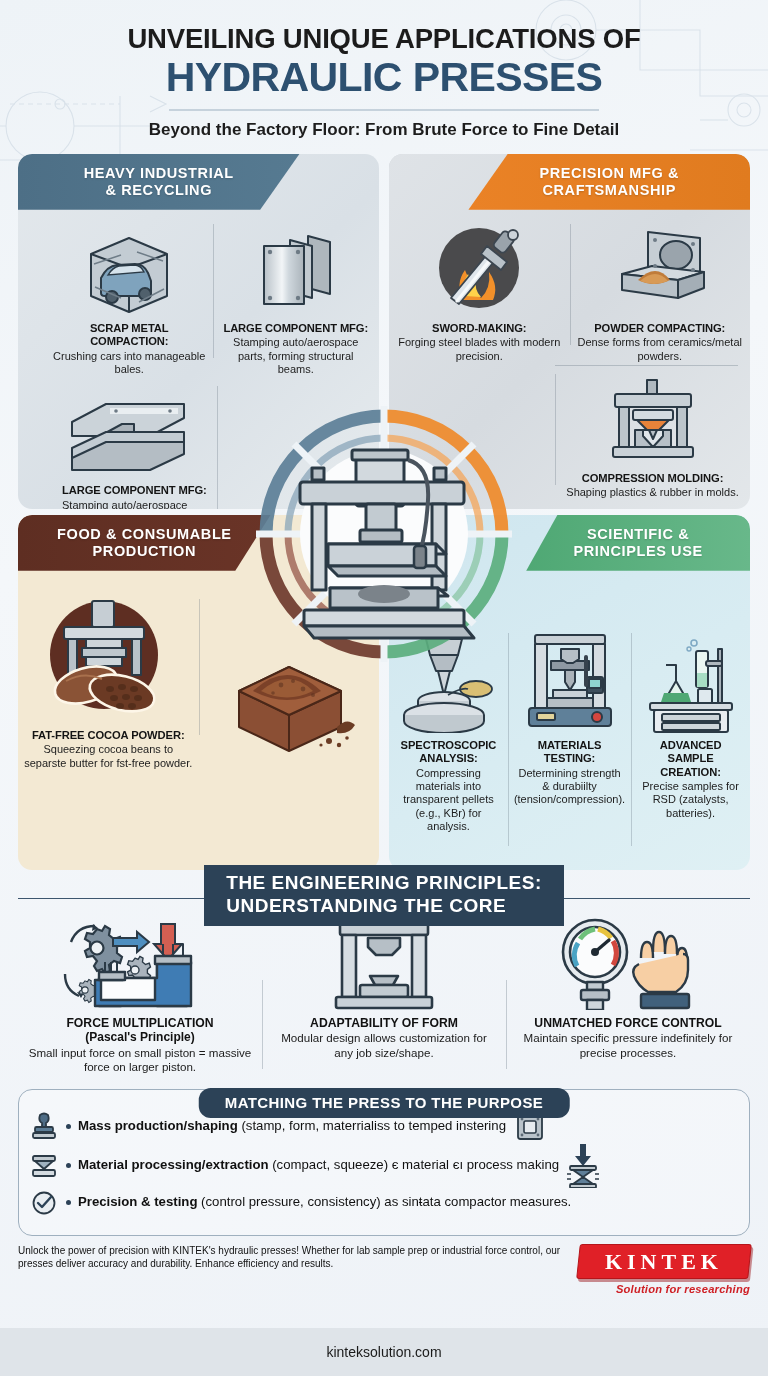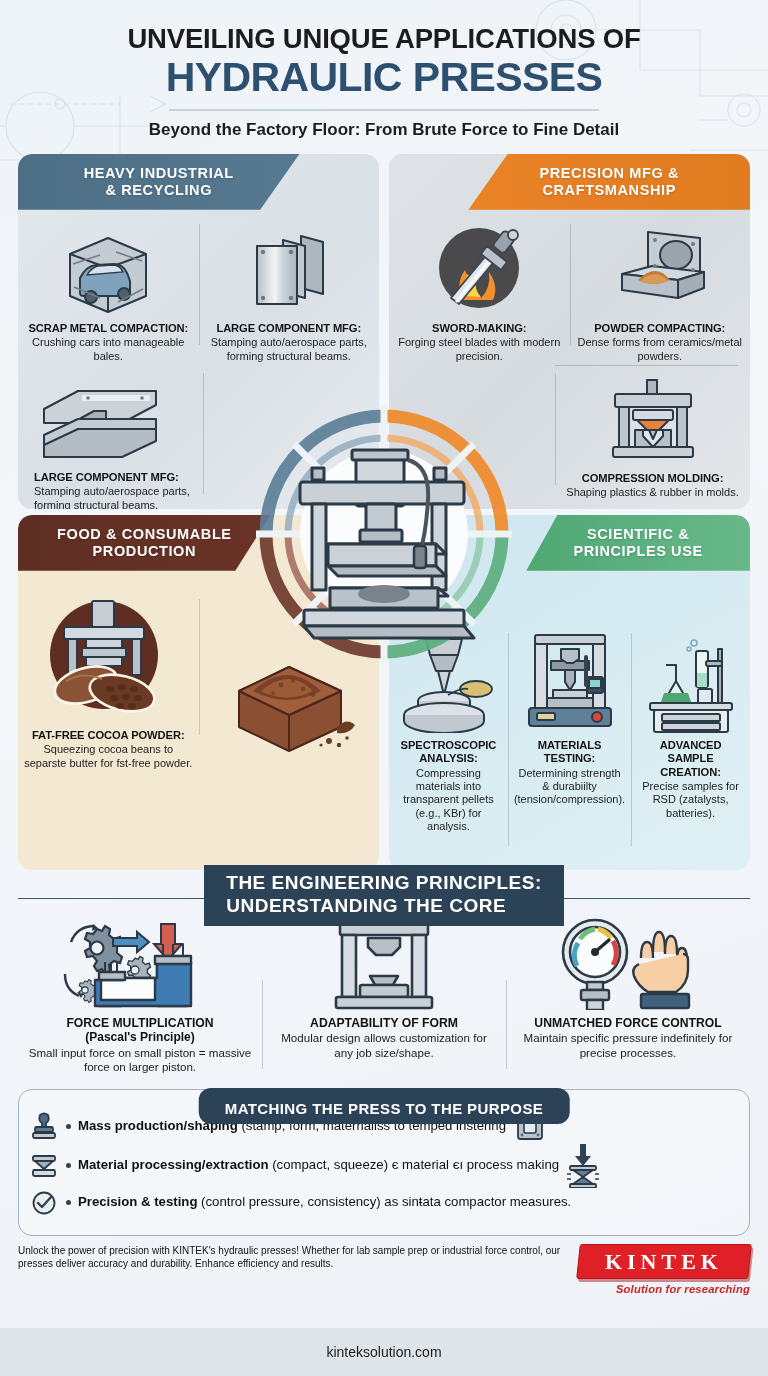--- a/index.html
+++ b/index.html
@@ -90,21 +90,21 @@
   .pcol + .pcol::before { content:""; position:absolute; left:0; top:62px; bottom:6px; width:1px;
     background:rgba(90,105,118,.3); }
   .picon { height:92px; display:flex; align-items:flex-end; justify-content:center; }
   .ptitle { font-size:12.2px; font-weight:700; color:#111; margin-top:6px; line-height:1.2; }
   .psub { font-size:12px; font-weight:700; color:#111; line-height:1.2; }
   .pdesc { font-size:11.6px; color:#1b1b1b; line-height:1.25; margin-top:1px; }
 
   
   .matching { position:relative; z-index:2; margin:10px 18px 0; }
   .mpill { position:absolute; top:-1px; left:50%; transform:translateX(-50%);
-    background:#2c4257; color:#fff; border-radius:12px; padding:12px 26px 7px;
+    background:#2c4257; color:#fff; border-radius:12px; padding:6px 26px 7px;
     font-size:15px; font-weight:700; letter-spacing:.4px; z-index:3; white-space:nowrap; }
   .mbox { border:1.6px solid #9fb0bf; border-radius:14px; background:rgba(255,255,255,.28);
     margin-top:14px; padding:20px 10px 17px; position:relative; }
   .mrow { display:flex; align-items:center; gap:7px; margin:2px 0; }
   .mico { width:30px; flex:0 0 30px; display:flex; justify-content:center; }
   .bdot { width:5px; height:5px; border-radius:50%; background:#2c4257; flex:0 0 5px; }
   .mtxt { font-size:13.2px; color:#111; line-height:1.25; white-space:nowrap; }
   .mtxt b { font-weight:700; }
   .mend { width:34px; flex:0 0 34px; display:flex; justify-content:center; }
 
@@ -156,21 +156,21 @@
 <div class="grid">
 
   <div class="card q1">
     <div class="shine l"></div>
     <div class="band left b1">
       <div>
         <div>HEAVY INDUSTRIAL</div>
         <div>&amp; RECYCLING</div>
       </div>
     </div>
-    <div class="items" style="flex-direction:column;">
+    <div class="items" style="flex-direction:column;margin-left:28px;">
       <div style="display:flex;flex:1;">
         <div class="col">
           <div class="ico">
             <svg width="104" height="88" viewBox="0 0 104 88">
               <g stroke="#2b3a46" stroke-width="2" fill="#c3ccd3" stroke-linejoin="round">
                 <path d="M14 26 L52 10 L90 26 L90 68 L52 84 L14 68 Z"></path>
                 <path d="M14 26 L52 40 L90 26 M52 40 V84" fill="none"></path>
               </g>
               <path d="M24 50 q6-12 16-13 l18-1 q9 0 13 9 l3 8 v12 q0 3-4 3 H28 q-4 0-4-3z" fill="#7fa3bd" stroke="#2b3a46" stroke-width="2"></path>
               <path d="M31 47 q5-8 11-9 l15-1 q7 0 10 7z" fill="#d6e3ec" stroke="#2b3a46" stroke-width="1.4"></path>

